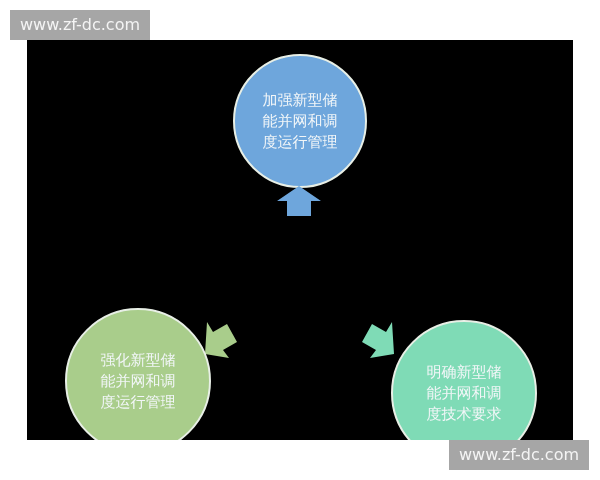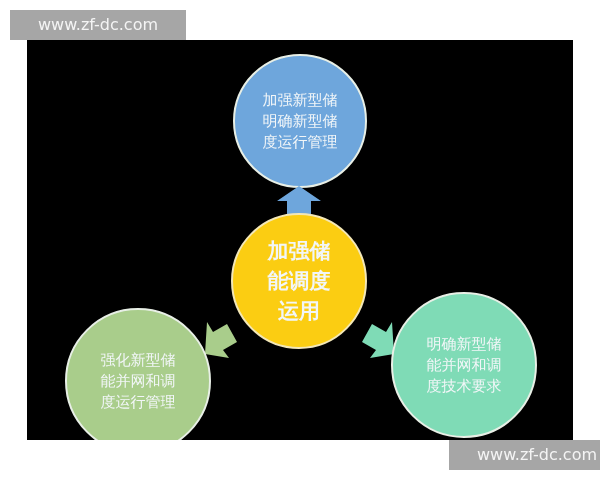--- a/index.html
+++ b/index.html
@@ -13,51 +13,46 @@
     }
     .circle {
       position:absolute; border-radius:50%; border:2px solid #e8efe6; box-sizing:border-box;
       display:flex; align-items:center; justify-content:center; text-align:center;
       color:#f2f6f8;
     }
     .circle .txt { white-space:pre-line; }
     .c-top { left:206px; top:14px; width:134px; height:134px; background:#6ea6dc; font-size:15px; line-height:21px; }
     .c-center { left:204px; top:173px; width:136px; height:136px; background:#fbcd12; border-color:#f3e7b7; font-size:21px; font-weight:bold; line-height:30px; }
     .c-left { left:38px; top:268px; width:146px; height:146px; background:#a9cd8b; font-size:15px; line-height:21px; }
-    .c-right { left:364px; top:252px; width:146px; height:146px; background:#7fdbb6; font-size:15px; line-height:21px; }
+    .c-right { left:364px; top:280px; width:146px; height:146px; background:#7fdbb6; font-size:15px; line-height:21px; }
     .arrow { position:absolute; }
     .wm {
       position:absolute; background:#a6a6a6; color:#f4f4f4; font-size:16px;
-      font-family:"DejaVu Sans", sans-serif; padding:0 28px; height:30px; line-height:30px;
+      font-family:"DejaVu Sans", sans-serif; padding:0 10px; height:30px; line-height:30px;
     }
     .wm-top { left:10px; top:10px; width:120px; }
     .wm-bottom { left:449px; top:440px; width:120px; }
   </style>
 </head>
 <body>
 
 <div class="wm wm-top">www.zf-dc.com</div>
 
 <div class="panel">
 
   <div class="circle c-top">
     <span class="txt">加强新型储
-明确新型储
+能并网和调
 度运行管理</span>
   </div>
 
   <svg class="arrow" style="left:250px;top:146px;" width="44" height="30" viewBox="0 0 44 30">
     <polygon points="22,0 44,15 34,15 34,30 10,30 10,15 0,15" fill="#6ea6dc"></polygon>
   </svg>
 
-  <div class="circle c-center">
-    <span class="txt">加强储
-能调度
-运用</span>
-  </div>
 
   <svg class="arrow" style="left:176px;top:280px;" width="36" height="40" viewBox="0 0 36 40">
     <polygon points="4,2 10,12 24,4 34,22 20,30 26,38 2,34" fill="#a9cd8b"></polygon>
   </svg>
 
   <svg class="arrow" style="left:333px;top:280px;" width="36" height="40" viewBox="0 0 36 40">
     <polygon points="32,2 26,12 12,4 2,22 16,30 10,38 34,34" fill="#7fdbb6"></polygon>
   </svg>
 
   <div class="circle c-left">

